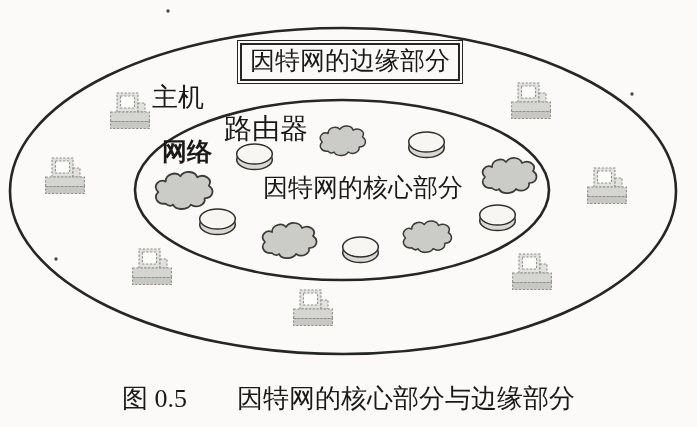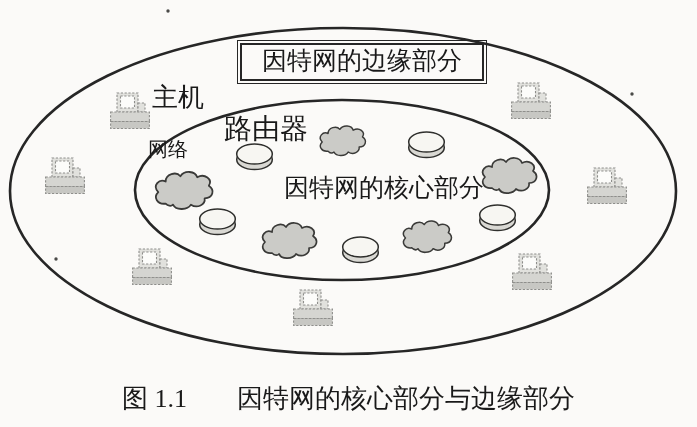--- a/index.html
+++ b/index.html
@@ -5,29 +5,29 @@
   html,body{margin:0;padding:0;}
   body{width:697px;height:427px;overflow:hidden;background:var(--paper,#fbfaf8);}
   .stage{
     position:relative;width:697px;height:427px;
     font-family:"Liberation Serif","DejaVu Serif",serif;
     color:var(--ink,#191919);
   }
   .stage > svg{position:absolute;left:0;top:0;}
   .lbl{position:absolute;line-height:1.12;white-space:nowrap;}
   .edge-box{
-    left:240px;top:43px;font-size:25px;padding:2px 20px 4px;
+    left:240px;top:43px;font-size:25px;padding:2px 8px 4px;
     border:2.5px solid var(--line,#262626);
     outline:1.2px solid var(--line,#262626);outline-offset:2px;
     background:transparent;
   }
   .host-lbl{left:152px;top:83px;font-size:26px;text-align:right;}
   .router-lbl{left:224px;top:113px;font-size:28px;}
-  .network-lbl{left:148px;top:138px;font-size:20px;}
-  .core-lbl{left:263px;top:174px;font-size:25px;margin-left:21px;}
+  .network-lbl{left:162px;top:138px;font-size:25px;font-weight:bold;}
+  .core-lbl{left:263px;top:174px;font-size:25px;}
   .caption{position:absolute;left:0;top:381px;width:697px;text-align:center;font-size:26px;}
   .caption .title{margin-left:50px;}
 
   .outline-ellipse{fill:none;stroke:var(--line,#262626);stroke-width:2.6;}
   .cloud{fill:var(--cloud-fill,#cbcbc7);stroke:var(--cloud-line,#3a3a38);stroke-width:1.7;stroke-linejoin:round;}
   .disc-rim{fill:var(--disc-rim,#d9d8d3);stroke:var(--disc-line,#2f2f2d);stroke-width:1.5;}
   .disc-top{fill:var(--disc-top,#f7f6f2);stroke:var(--disc-line,#2f2f2d);stroke-width:1.5;}
   .host-part{stroke:var(--host-line,#8e8e8b);stroke-width:1.1;stroke-dasharray:2.2 1.6;}
   .host-body{fill:var(--host-body,#e1e1dd);}
   .host-screen{fill:var(--host-screen,#fcfcfa);}
@@ -95,16 +95,16 @@
 
   <div class="lbl host-lbl">主机</div>
 
   <div class="lbl router-lbl">路由器</div>
 
   <div class="lbl network-lbl">网络</div>
 
   <div class="lbl core-lbl">因特网的核心部分</div>
 
   <div class="caption">
-    <span class="num">图 1.1</span><span class="title">因特网的核心部分与边缘部分</span>
+    <span class="num">图 0.5</span><span class="title">因特网的核心部分与边缘部分</span>
   </div>
 
 </div>
 
 </body></html>

